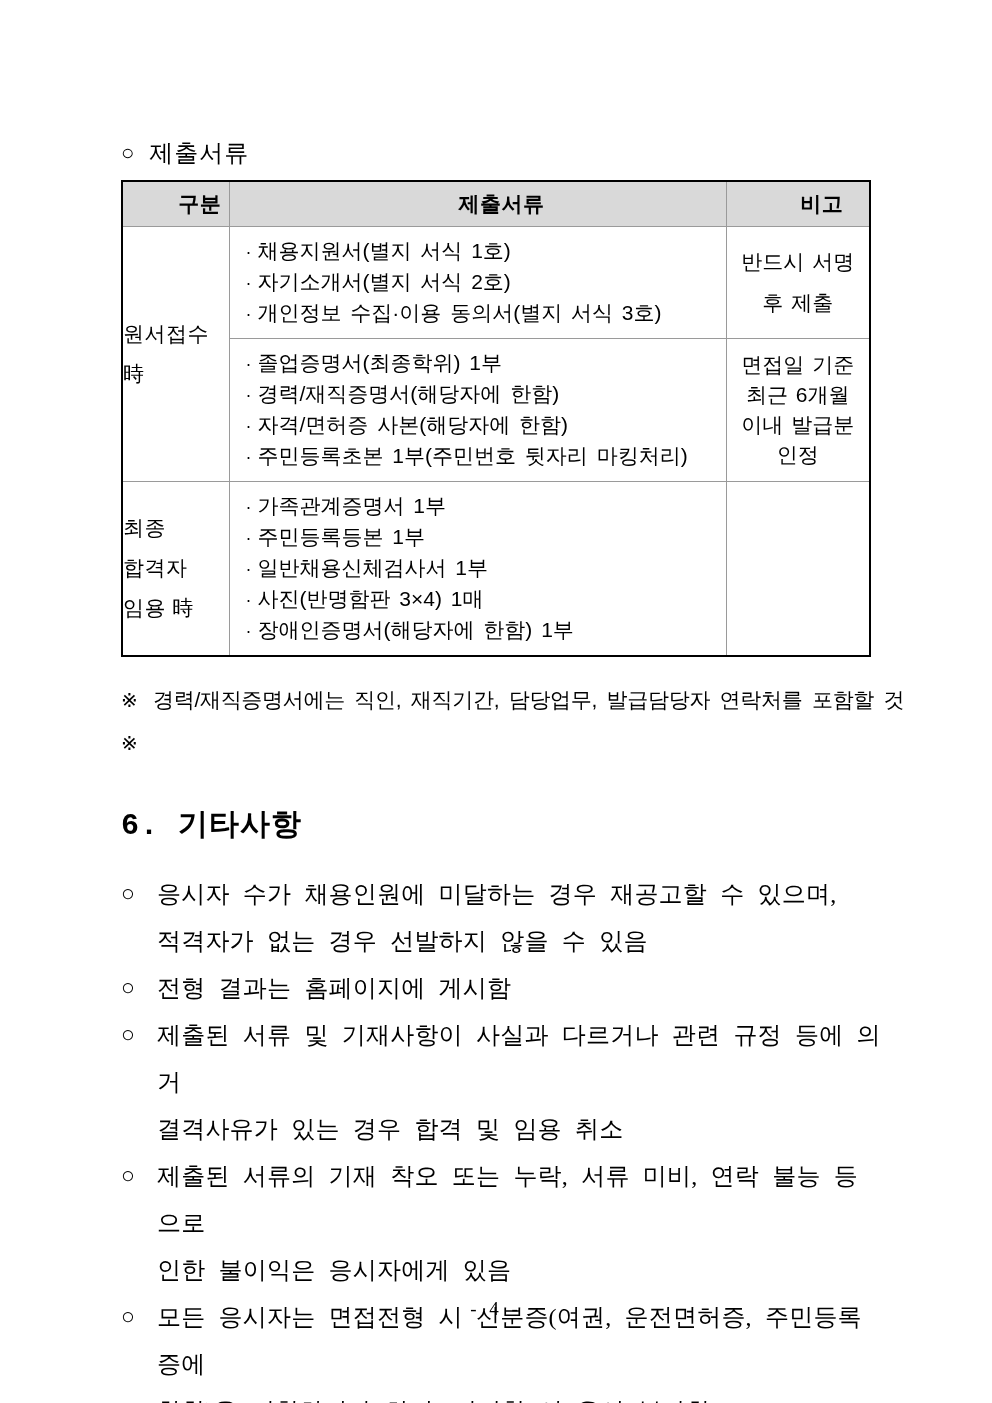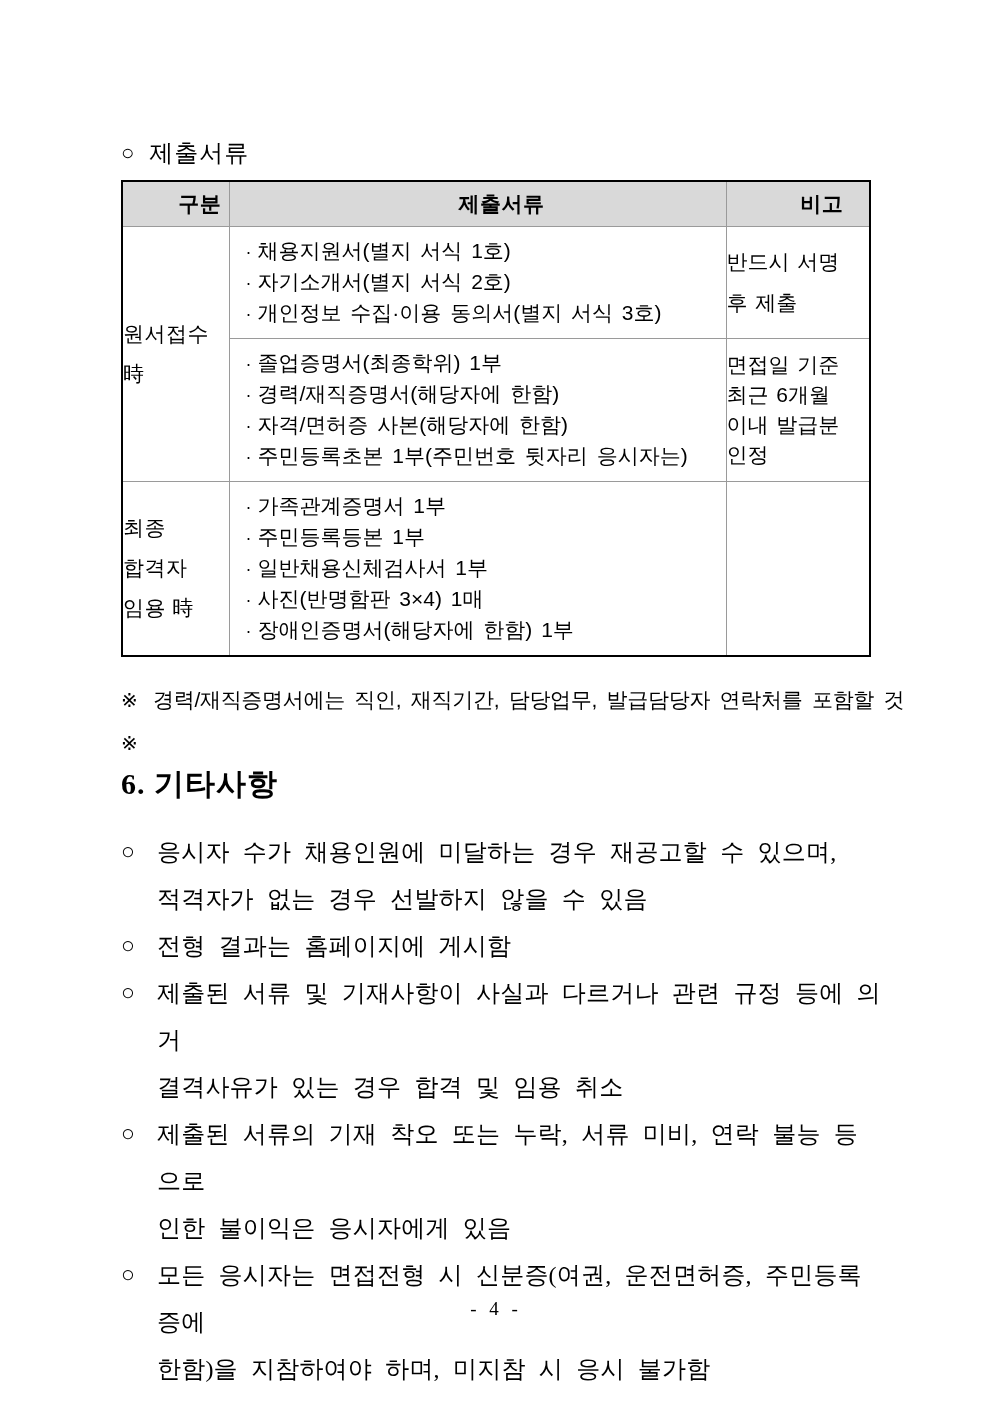--- a/index.html
+++ b/index.html
@@ -59,21 +59,21 @@
     display:flex; align-items:baseline;
     line-height:30px;
     word-spacing:3px;
     white-space:nowrap;
   }
   td.items .dot {
     width:18px; text-align:center; flex:0 0 18px;
     font-size:18px;
   }
   td.remark {
-    vertical-align:middle;
+    text-align:center; vertical-align:middle;
     word-spacing:2px;
   }
   td.remark .rline { line-height:30px; }
   tr.r1 td.remark .rline { line-height:41px; }
   tr.r1 td.items { height:90px; }
   tr.r2 td.items { height:120px; }
   tr.r3 td.items { height:148px; }
   
   .notes {
     margin-top:21px;
@@ -84,21 +84,22 @@
   .note {
     display:flex; align-items:baseline;
     line-height:43px;
     word-spacing:4px;
     letter-spacing:-0.3px;
     white-space:nowrap;
   }
   .note .ref { width:32px; flex:0 0 32px; font-size:20px; }
   
   .section-title {
-    font-family:Liberation Serif, serif;
+    margin-top:42px;
+    font-family:Liberation Mono, monospace;
     font-weight:bold;
     font-size:30px;
     line-height:38px;
     letter-spacing:1px;
   }
   
   .bullets { margin-top:26px; width:760px; }
   .bullet {
     display:flex; align-items:flex-start;
   }
@@ -180,21 +181,21 @@
           <div class="item">
             <span class="dot">·</span>
             <span>경력/재직증명서(해당자에 한함)</span>
           </div>
           <div class="item">
             <span class="dot">·</span>
             <span>자격/면허증 사본(해당자에 한함)</span>
           </div>
           <div class="item">
             <span class="dot">·</span>
-            <span>주민등록초본 1부(주민번호 뒷자리 응시자는)</span>
+            <span>주민등록초본 1부(주민번호 뒷자리 마킹처리)</span>
           </div>
         </td>
         <td class="remark">
           <div class="rline">면접일 기준</div>
           <div class="rline">최근 6개월</div>
           <div class="rline">이내 발급분</div>
           <div class="rline">인정</div>
         </td>
       </tr>
       <tr class="r3">

